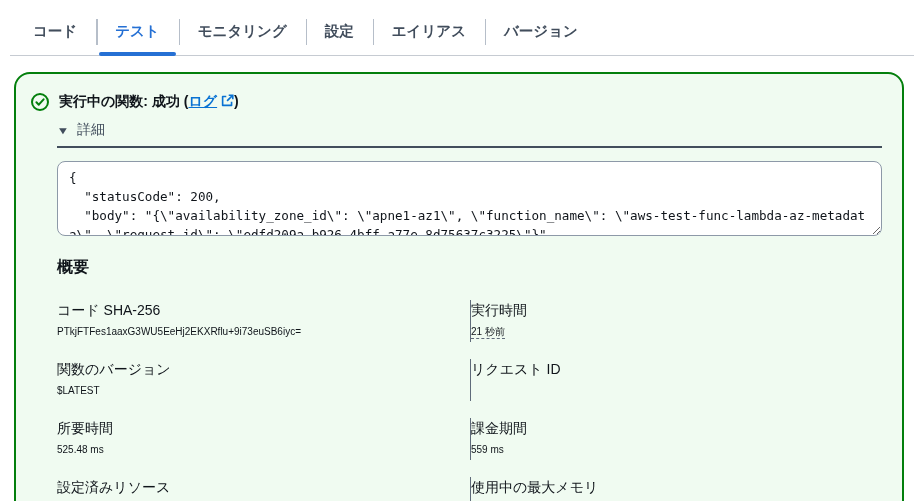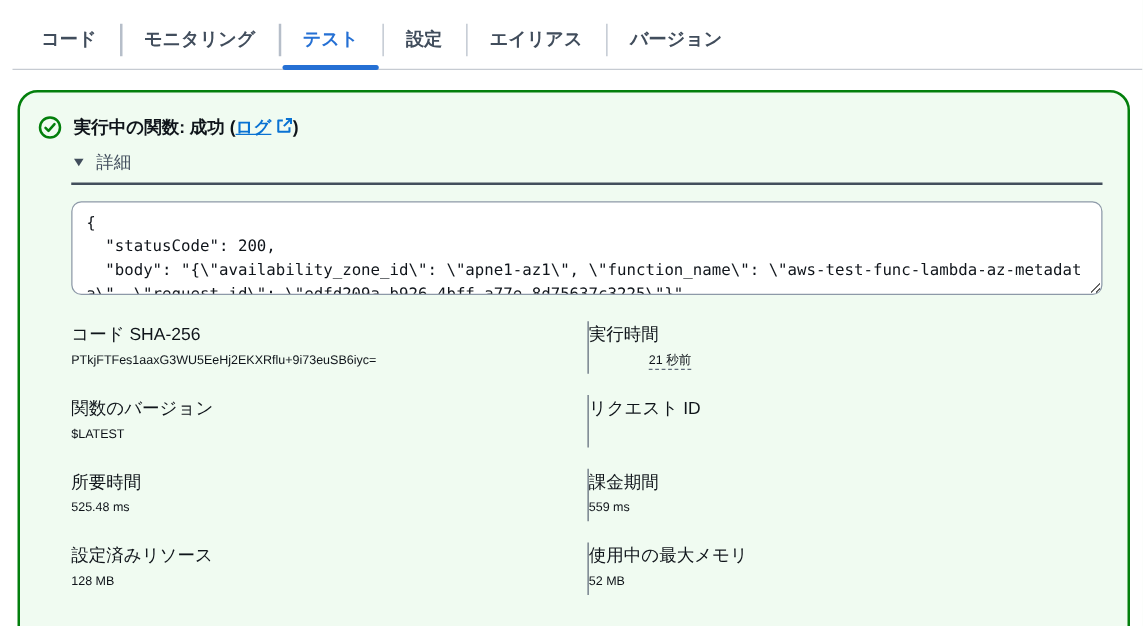--- a/index.html
+++ b/index.html
@@ -142,30 +142,29 @@
     font-size: 14px;
     font-weight: 400;
     line-height: 20px;
     margin-bottom: 2px;
   }
   .field-value { font-size: 10px; line-height: 20px; }
   .tooltip-underline {
     border-bottom: 1px dashed var(--col-divider);
     padding-bottom: 1px;
     cursor: help;
-    margin-left: 48px;
   }
 </style>
 </head>
 <body>
 
 <nav class="tabs">
   <div class="tab">コード</div>
+  <div class="tab active">テスト</div>
   <div class="tab">モニタリング</div>
-  <div class="tab active">テスト</div>
   <div class="tab">設定</div>
   <div class="tab">エイリアス</div>
   <div class="tab">バージョン</div>
 </nav>
 
 <section class="panel">
 
   <div class="panel-header">
     <span class="check-icon">
       <svg width="20" height="20" viewBox="0 0 20 20" aria-hidden="true">
@@ -192,20 +191,21 @@
     </div>
     <div class="details-body">
       <textarea class="response-box" readonly="" spellcheck="false" style="">{
   "statusCode": 200,
   "body": "{\"availability_zone_id\": \"apne1-az1\", \"function_name\": \"aws-test-func-lambda-az-metadata\", \"request_id\": \"edfd209a-b926-4bff-a77e-8d75637c3225\"}"
 }</textarea>
     </div>
   </div>
 
   <div class="summary indent">
+    <div class="summary-heading">概要</div>
 
     <div class="summary-grid">
 
       <div class="field">
         <div class="field-label">コード SHA-256</div>
         <div class="field-value">PTkjFTFes1aaxG3WU5EeHj2EKXRflu+9i73euSB6iyc=</div>
       </div>
       <div class="field col-right">
         <div class="field-label">実行時間</div>
         <div class="field-value"><span class="tooltip-underline">21 秒前</span></div>

